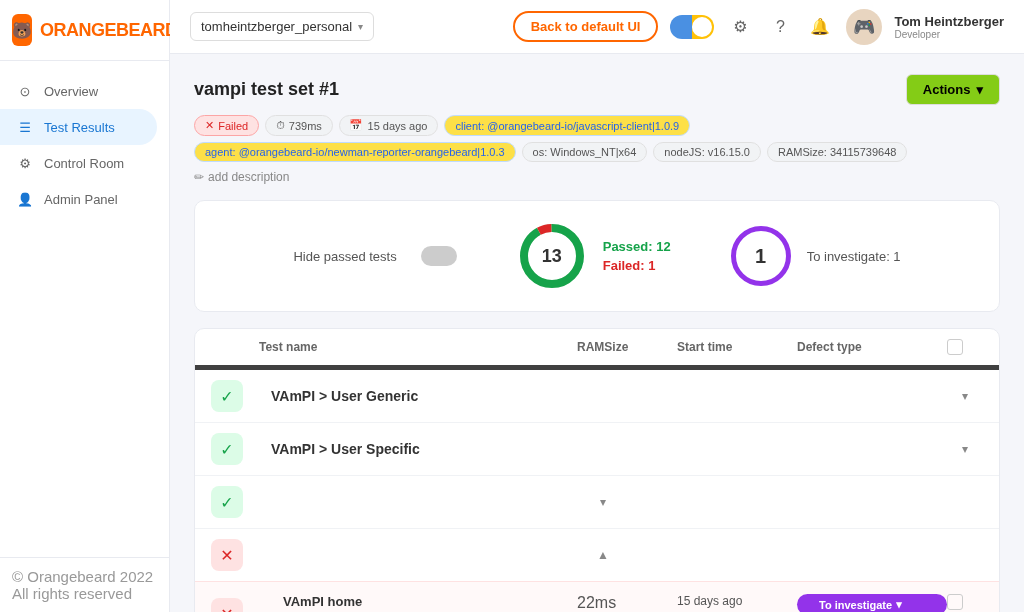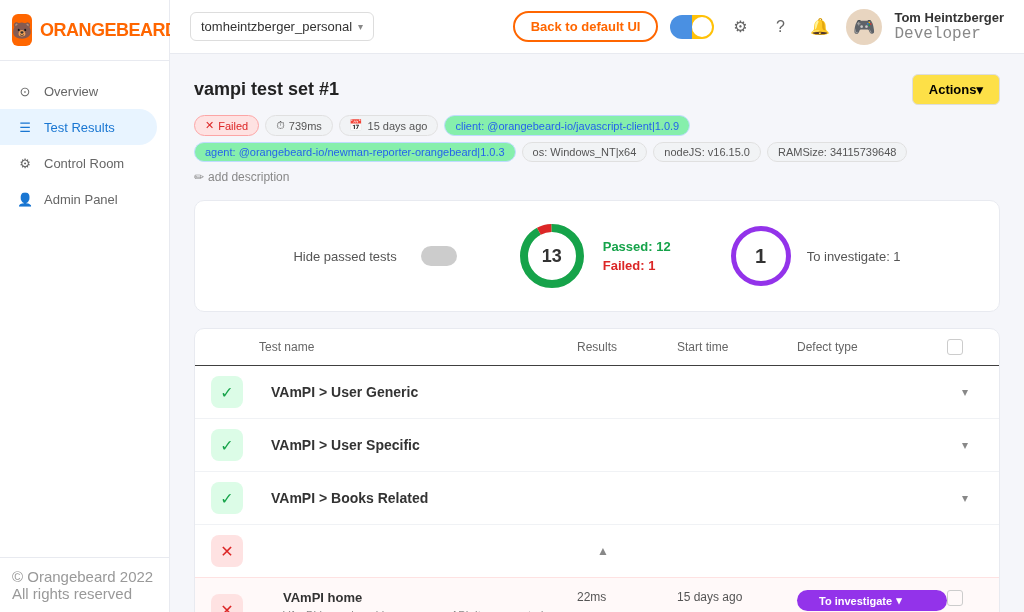--- a/index.html
+++ b/index.html
@@ -23,34 +23,34 @@
     .workspace-selector { border: 1px solid #ddd; border-radius: 6px; padding: 6px 10px; font-size: 13px; display: flex; align-items: center; gap: 6px; cursor: pointer; background: white; }
     .workspace-selector .chevron { font-size: 10px; color: #888; }
     .top-bar-spacer { flex: 1; }
     .back-btn { border: 2px solid #ff6600; color: #ff6600; background: transparent; border-radius: 20px; padding: 6px 16px; font-size: 13px; font-weight: 600; cursor: pointer; }
     .toggle-btn { width: 44px; height: 24px; background: linear-gradient(to right, #4a90e2 50%, #ffc107 50%); border-radius: 12px; position: relative; cursor: pointer; }
     .toggle-btn::after { content: ''; position: absolute; width: 20px; height: 20px; background: white; border-radius: 50%; top: 2px; right: 2px; }
     .top-icon { width: 28px; height: 28px; display: flex; align-items: center; justify-content: center; color: #666; font-size: 16px; cursor: pointer; }
     .user-avatar { width: 36px; height: 36px; border-radius: 50%; background: #e8d5c0; overflow: hidden; display: flex; align-items: center; justify-content: center; font-size: 18px; }
     .user-info { display: flex; flex-direction: column; }
     .user-name { font-size: 13px; font-weight: 600; color: #333; }
-    .user-role { font-size: 16px; color: #888; font-family: Liberation Mono, monospace; }
+    .user-role { font-size: 10px; color: #888; }
 
     
     .content { flex: 1; overflow-y: auto; padding: 20px 24px; }
     .page-header { display: flex; align-items: center; justify-content: space-between; margin-bottom: 10px; }
     .page-title { font-size: 18px; font-weight: 700; color: #222; }
-    .actions-btn { background: #fde047; border: 1px solid #ddd; border-radius: 6px; padding: 7px 16px; font-size: 13px; font-weight: 600; cursor: pointer; display: flex; align-items: center; gap: 0; }
+    .actions-btn { background: #84cc16; border: 1px solid #ddd; border-radius: 6px; padding: 7px 16px; font-size: 13px; font-weight: 600; cursor: pointer; display: flex; align-items: center; gap: 6px; }
 
     
     .tags-row { display: flex; flex-wrap: wrap; gap: 6px; margin-bottom: 8px; }
     .tag { border-radius: 12px; padding: 3px 10px; font-size: 11px; font-weight: 500; display: flex; align-items: center; gap: 4px; }
     .tag-failed { background: #fee2e2; color: #dc2626; border: 1px solid #fca5a5; }
     .tag-gray { background: #f1f3f5; color: #555; border: 1px solid #e0e0e0; }
-    .tag-client { background: #86efac; color: #2563eb; border: 1px solid #bfdbfe; }
+    .tag-client { background: #fde047; color: #2563eb; border: 1px solid #bfdbfe; }
 
     
     .add-desc { display: flex; align-items: center; gap: 4px; color: #888; font-size: 12px; cursor: pointer; margin-bottom: 16px; }
 
     
     .summary-card { background: #fff; border: 1px solid #e8eaf0; border-radius: 10px; padding: 20px 24px; display: flex; align-items: center; justify-content: center; gap: 60px; margin-bottom: 16px; }
     .hide-passed { display: flex; align-items: center; gap: 24px; font-size: 13px; color: #555; }
     .toggle-switch { width: 36px; height: 20px; background: #ccc; border-radius: 10px; position: relative; cursor: pointer; }
     .donut-container { display: flex; align-items: center; gap: 16px; }
     .donut { position: relative; width: 70px; height: 70px; }
@@ -58,33 +58,33 @@
     .donut-label { position: absolute; top: 50%; left: 50%; transform: translate(-50%, -50%); font-size: 18px; font-weight: 700; color: #333; }
     .donut-stats { display: flex; flex-direction: column; gap: 4px; font-size: 13px; }
     .stat-pass { color: #16a34a; font-weight: 600; }
     .stat-fail { color: #dc2626; font-weight: 600; }
     .investigate-container { display: flex; align-items: center; gap: 16px; }
     .circle-badge { width: 60px; height: 60px; border-radius: 50%; border: 5px solid #9333ea; display: flex; align-items: center; justify-content: center; font-size: 20px; font-weight: 700; color: #333; }
     .investigate-label { font-size: 13px; color: #555; font-weight: 500; text-align: center; }
 
     
     .test-table { background: #fff; border: 1px solid #e8eaf0; border-radius: 10px; overflow: hidden; }
-    .table-header { display: grid; grid-template-columns: 48px 1fr 100px 120px 150px 36px; padding: 10px 16px; border-bottom: 1px solid #404040; font-size: 12px; font-weight: 400; color: #666; align-items: center; }
+    .table-header { display: grid; grid-template-columns: 48px 1fr 100px 120px 150px 36px; padding: 10px 16px; border-bottom: 5px solid #404040; font-size: 12px; font-weight: 700; color: #666; align-items: center; }
     .table-row { border-bottom: 1px solid #f0f2f5; }
     .row-main { display: grid; grid-template-columns: 48px 1fr 36px; padding: 10px 16px; align-items: center; cursor: pointer; }
     .status-icon { width: 32px; height: 32px; border-radius: 8px; display: flex; align-items: center; justify-content: center; font-size: 16px; }
     .status-pass { background: #dcfce7; color: #16a34a; }
     .status-fail { background: #fee2e2; color: #dc2626; }
     .row-name { font-size: 14px; font-weight: 600; color: #333; padding: 0 12px; }
     .chevron-icon { color: #888; font-size: 12px; text-align: center; }
     .row-expanded { background: #fff9f9; border-top: 1px solid #fee2e2; }
     .row-expanded-inner { display: grid; grid-template-columns: 48px 1fr 100px 120px 150px 36px; padding: 12px 16px; align-items: start; }
     .sub-test-name { font-size: 13px; font-weight: 600; color: #333; padding: 0 12px; }
     .sub-test-desc { font-size: 11px; color: #888; margin-top: 3px; padding: 0 12px; line-height: 1.4; max-width: 380px; }
-    .duration-text { font-size: 12px; color: #555; }
+    .duration-text { font-size: 16px; color: #555; }
     .starttime-text { font-size: 12px; color: #555; }
     .investigate-badge { background: #9333ea; color: white; border-radius: 12px; padding: 4px 22px; font-size: 11px; font-weight: 700; display: flex; align-items: center; gap: 4px; cursor: pointer; white-space: nowrap; }
     .row-check { width: 16px; height: 16px; border: 1.5px solid #ccc; border-radius: 3px; }
 
     .checkbox-header { width: 16px; height: 16px; border: 1.5px solid #ccc; border-radius: 3px; }
   </style>
 </head>
 <body>
 
 <div class="sidebar">
@@ -191,21 +191,21 @@
       <div class="investigate-container">
         <div class="circle-badge">1</div>
         <span class="investigate-label">To investigate: 1</span>
       </div>
     </div>
 
     <div class="test-table">
       <div class="table-header">
         <div></div>
         <div>Test name</div>
-        <div>Results</div>
+        <div>RAMSize</div>
         <div>Start time</div>
         <div>Defect type</div>
         <div>
             <div class="checkbox-header"></div>
           </div>
       </div>
 
       <div class="table-row">
         <div class="row-main">
           <div class="status-icon status-pass">✓</div>
@@ -218,21 +218,20 @@
         <div class="row-main">
           <div class="status-icon status-pass">✓</div>
           <div class="row-name">VAmPI &gt; User Specific</div>
           <div class="chevron-icon">▾</div>
         </div>
       </div>
 
       <div class="table-row">
         <div class="row-main">
           <div class="status-icon status-pass">✓</div>
-          <div class="row-name">VAmPI &gt; Books Related</div>
           <div class="chevron-icon">▾</div>
         </div>
       </div>
 
       <div class="table-row">
         <div class="row-main">
           <div class="status-icon status-fail">✕</div>
           <div class="chevron-icon">▲</div>
         </div>
 

